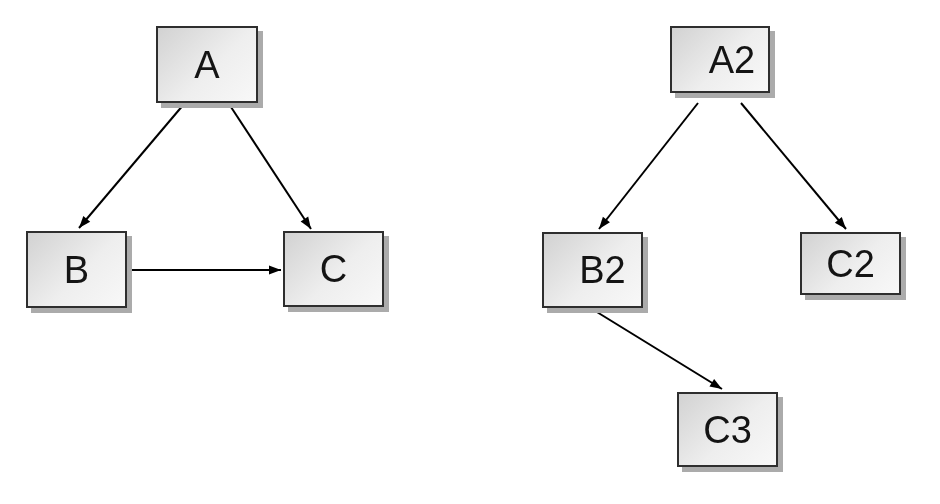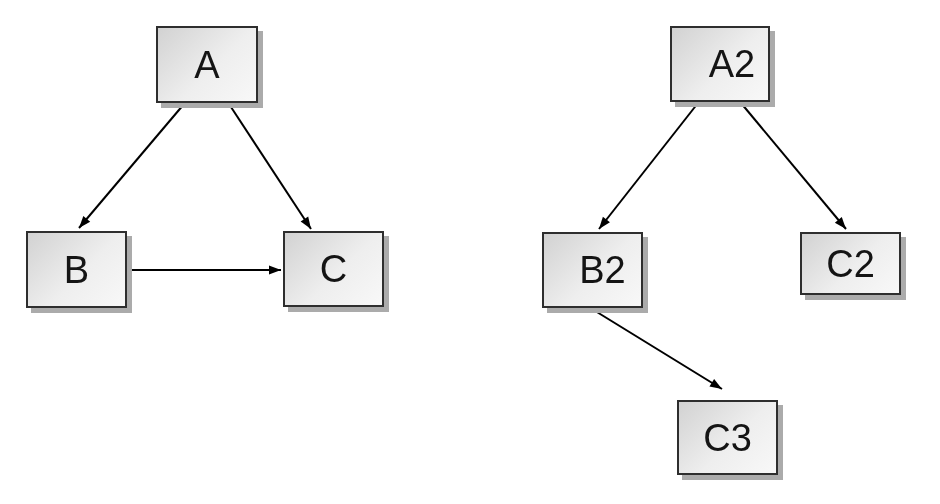--- a/index.html
+++ b/index.html
@@ -63,26 +63,26 @@
         <span class="node-label">A</span>
       </div>
       <div class="node" style="left: 26px; top: 231px; width: 101px; height: 77px;">
         <span class="node-label">B</span>
       </div>
       <div class="node" style="left: 283px; top: 231px; width: 101px; height: 76px;">
         <span class="node-label">C</span>
       </div>
     </div>
     <div>
-      <div class="node" style="left: 670px; top: 26px; width: 100px; height: 76px; padding-left: 24px;">
+      <div class="node" style="left: 670px; top: 26px; width: 100px; height: 67px; padding-left: 24px;">
         <span class="node-label">A2</span>
       </div>
       <div class="node" style="left: 542px; top: 232px; width: 101px; height: 76px; padding-left: 20px;">
         <span class="node-label">B2</span>
       </div>
       <div class="node" style="left: 800px; top: 232px; width: 101px; height: 63px;">
         <span class="node-label">C2</span>
       </div>
-      <div class="node" style="left: 677px; top: 392px; width: 101px; height: 75px; margin-top: 8px;">
+      <div class="node" style="left: 677px; top: 392px; width: 101px; height: 75px;">
         <span class="node-label">C3</span>
       </div>
     </div>
   </div>
 
 </body></html>

